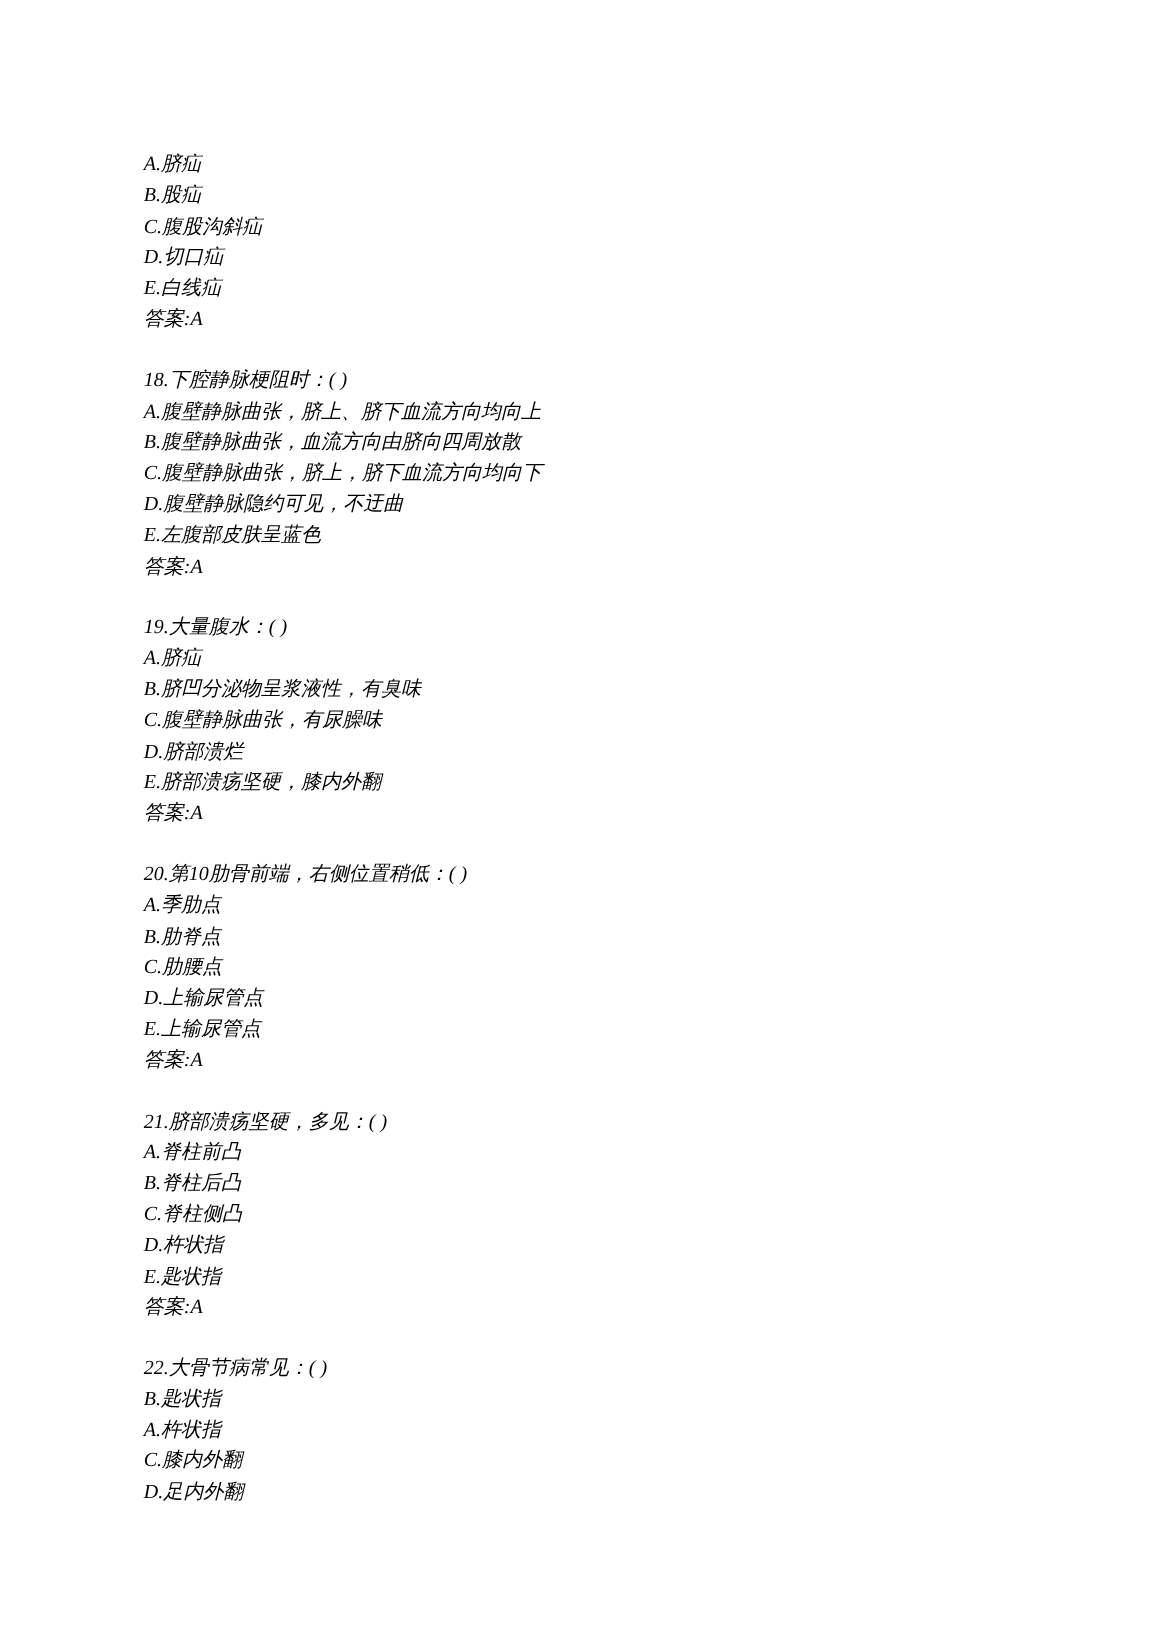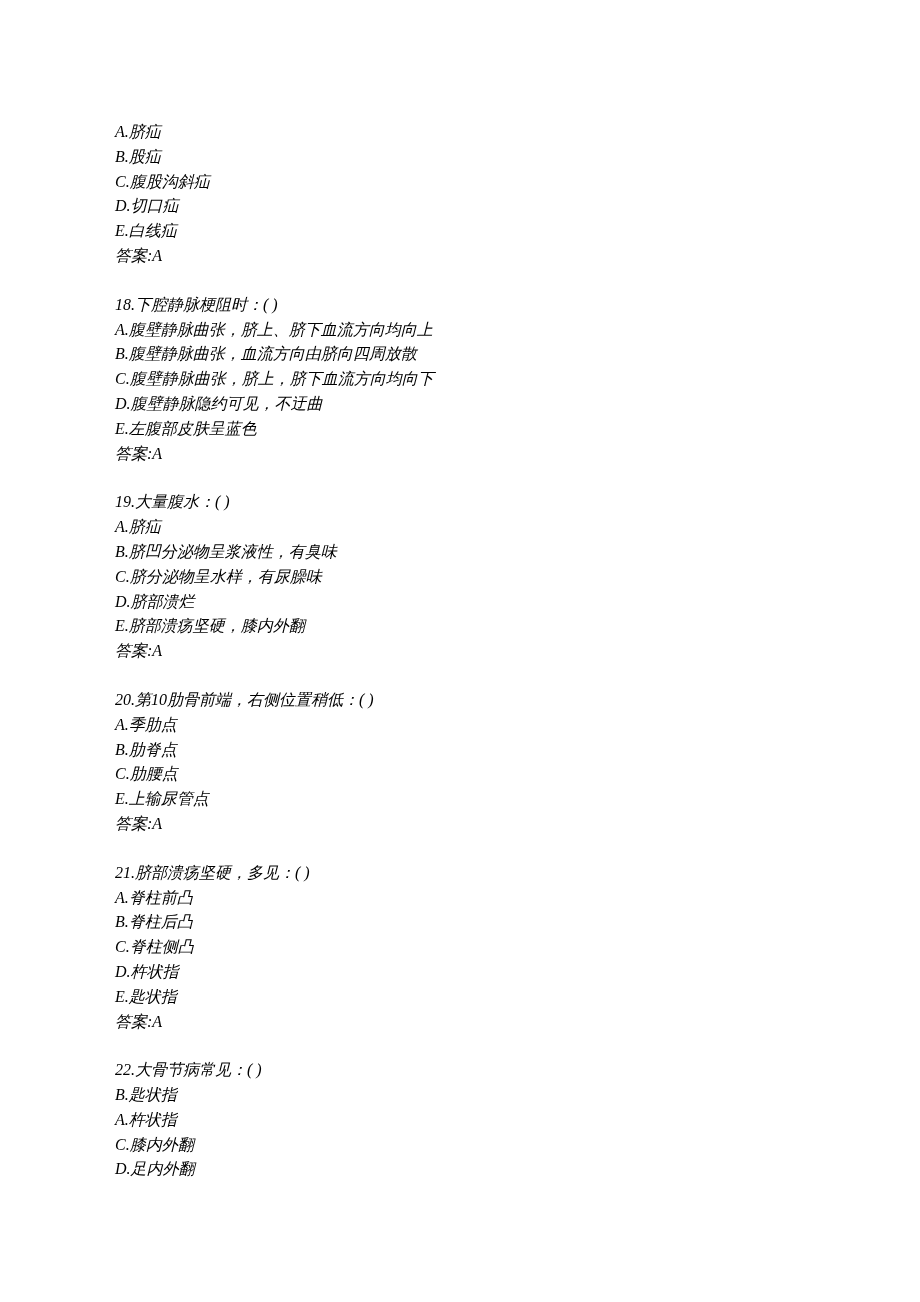--- a/index.html
+++ b/index.html
@@ -49,31 +49,32 @@
     <div class="option-line"><span>C</span>.<span>腹壁静脉曲张，脐上，脐下血流方向均向下</span></div>
     <div class="option-line"><span>D</span>.<span>腹壁静脉隐约可见，不迂曲</span></div>
     <div class="option-line"><span>E</span>.<span>左腹部皮肤呈蓝色</span></div>
     <div class="answer-line"><span>答案:</span><span>A</span></div>
   </div>
 
   <div class="question-block">
     <div class="question-line"><span>19.</span><span>大量腹水：( )</span></div>
     <div class="option-line"><span>A</span>.<span>脐疝</span></div>
     <div class="option-line"><span>B</span>.<span>脐凹分泌物呈浆液性，有臭味</span></div>
-    <div class="option-line"><span>C</span>.<span>脐分泌物呈水样，有尿臊味</span></div>
+    <div class="option-line"><span>C</span>.<span>腹壁静脉曲张，有尿臊味</span></div>
     <div class="option-line"><span>D</span>.<span>脐部溃烂</span></div>
     <div class="option-line"><span>E</span>.<span>脐部溃疡坚硬，膝内外翻</span></div>
     <div class="answer-line"><span>答案:</span><span>A</span></div>
   </div>
 
   <div class="question-block">
     <div class="question-line"><span>20.</span><span>第10肋骨前端，右侧位置稍低：( )</span></div>
     <div class="option-line"><span>A</span>.<span>季肋点</span></div>
     <div class="option-line"><span>B</span>.<span>肋脊点</span></div>
     <div class="option-line"><span>C</span>.<span>肋腰点</span></div>
+    <div class="option-line"><span>D</span>.<span>上输尿管点</span></div>
     <div class="option-line"><span>E</span>.<span>上输尿管点</span></div>
     <div class="answer-line"><span>答案:</span><span>A</span></div>
   </div>
 
   <div class="question-block">
     <div class="question-line"><span>21.</span><span>脐部溃疡坚硬，多见：( )</span></div>
     <div class="option-line"><span>A</span>.<span>脊柱前凸</span></div>
     <div class="option-line"><span>B</span>.<span>脊柱后凸</span></div>
     <div class="option-line"><span>C</span>.<span>脊柱侧凸</span></div>
     <div class="option-line"><span>D</span>.<span>杵状指</span></div>

